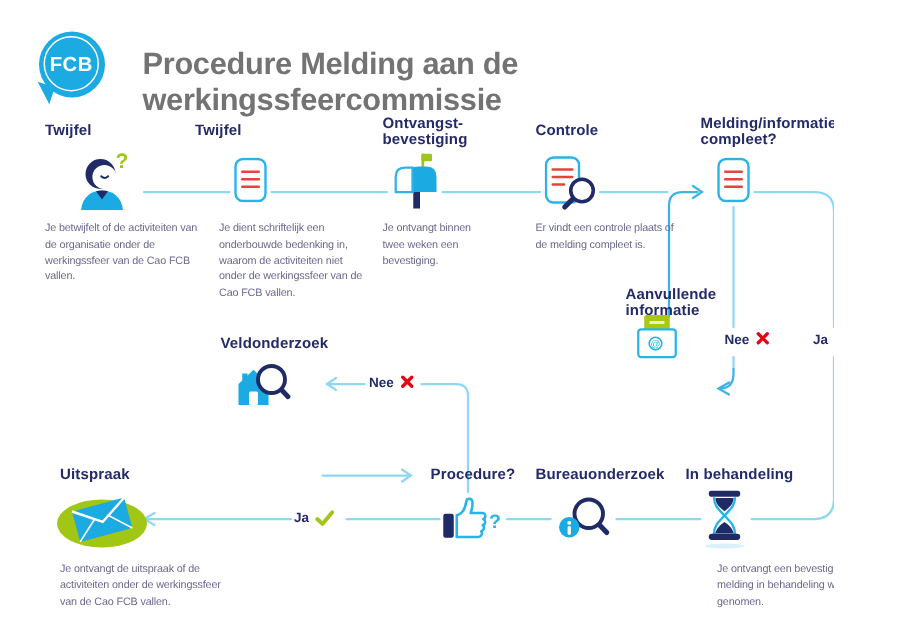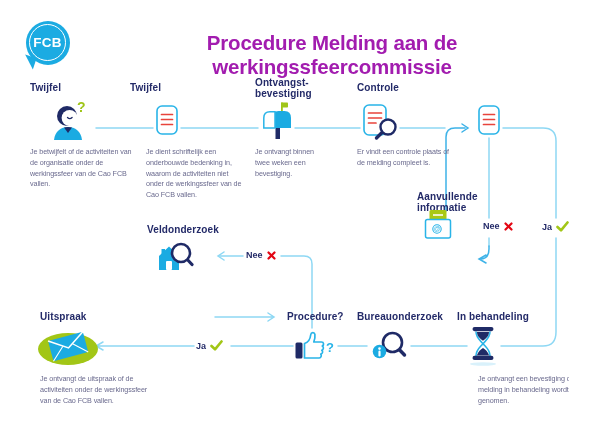--- a/index.html
+++ b/index.html
@@ -1,37 +1,37 @@
 <!DOCTYPE html>
 <html><head>
 <meta charset="utf-8">
 <style>
   html,body{margin:0;padding:0;background:#fff;}
   #stage{position:relative;width:556px;height:425px;background:#ffffff;overflow:hidden;
-         font-family:"Liberation Sans",sans-serif;padding-left:13px;}
+         font-family:"Liberation Sans",sans-serif;}
   .abs{position:absolute;}
   
   .logo{position:absolute;left:20px;top:15px;width:55px;height:55px;border-radius:50%;
         background:conic-gradient(#e8472a 0deg,#e30613 40deg,#e30613 128deg,#95c11f 152deg,
 TB        #95c11f 232deg,#f9b233 262deg,#f9b233 330deg,#e8472a 360deg);}
   .logo-white{position:absolute;inset:3px;border-radius:50%;background:#fff;}
   .logo-tail{position:absolute;left:3px;bottom:2px;width:0;height:0;
              border-top:12px solid #1babe2;border-left:12px solid transparent;transform:rotate(18deg);}
   .logo-blue{position:absolute;inset:5.5px;border-radius:50%;background:#1babe2;
              display:flex;align-items:center;justify-content:center;}
   .logo-ring{position:absolute;inset:3.5px;border:1.6px solid #fff;border-radius:50%;}
   .logo-txt{color:#fff;font-weight:bold;font-size:13.5px;letter-spacing:.3px;position:relative;}
   
-  .title{position:absolute;left:95px;top:31px;font-size:20.5px;font-weight:bold;color:#a21caf;letter-spacing:-.2px;text-align:center;}
+  .title{position:absolute;left:95px;top:31px;font-size:20.5px;font-weight:bold;color:#737373;letter-spacing:-.2px;}
   
   .h{position:absolute;font-size:10px;font-weight:bold;color:#232a68;line-height:10.5px;
      white-space:pre-line;letter-spacing:.1px;}
   .d{position:absolute;font-size:7.2px;color:#6a6a8e;line-height:10.8px;letter-spacing:-.1px;}
   
-  .dec{position:absolute;display:flex;align-items:center;gap:4px;
+  .dec{position:absolute;display:flex;gap:4px;
        font-size:9px;font-weight:bold;color:#232a68;}
   svg{display:block;}
   .net{position:absolute;left:0;top:0;}
 </style>
 </head>
 <body>
 
 <div id="stage">
 
   <div class="logo">
@@ -64,20 +64,22 @@
       <path d="M446 211 V137 Q446 128 455 128 H465 M462 124 L468 128 L462 132"></path>
       <path d="M489 246 V249 Q489 259 480 259 M486 255 L479 259 L486 263"></path>
     </g>
   </svg>
 
   <div class="h" style="left:30px;top:83px">Twijfel</div>
   <div class="h" style="left:130px;top:83px">Twijfel</div>
   <div class="h" style="left:255px;top:78px">Ontvangst-
 bevestiging</div>
   <div class="h" style="left:357px;top:83px">Controle</div>
+  <div class="h" style="left:467px;top:78px">Melding/informatie
+compleet?</div>
   <div class="h" style="left:417px;top:192px">Aanvullende
 informatie</div>
   <div class="h" style="left:147px;top:225px">Veldonderzoek</div>
   <div class="h" style="left:40px;top:312px">Uitspraak</div>
   <div class="h" style="left:287px;top:312px">Procedure?</div>
   <div class="h" style="left:357px;top:312px">Bureauonderzoek</div>
   <div class="h" style="left:457px;top:312px">In behandeling</div>
 
   <div class="d" style="left:30px;top:147px;width:102px">Je betwijfelt of de activiteiten van de organisatie onder de werkingssfeer van de Cao FCB vallen.</div>
   <div class="d" style="left:146px;top:147px;width:96px">Je dient schriftelijk een onderbouwde bedenking in, waarom de activiteiten niet onder de werkingssfeer van de Cao FCB vallen.</div>

